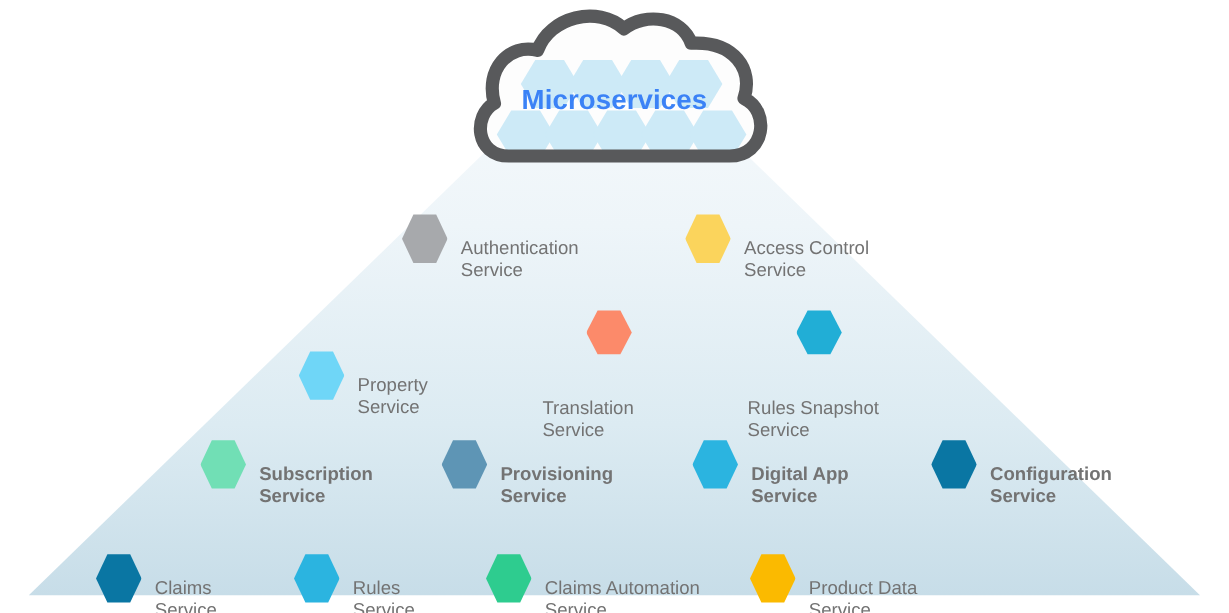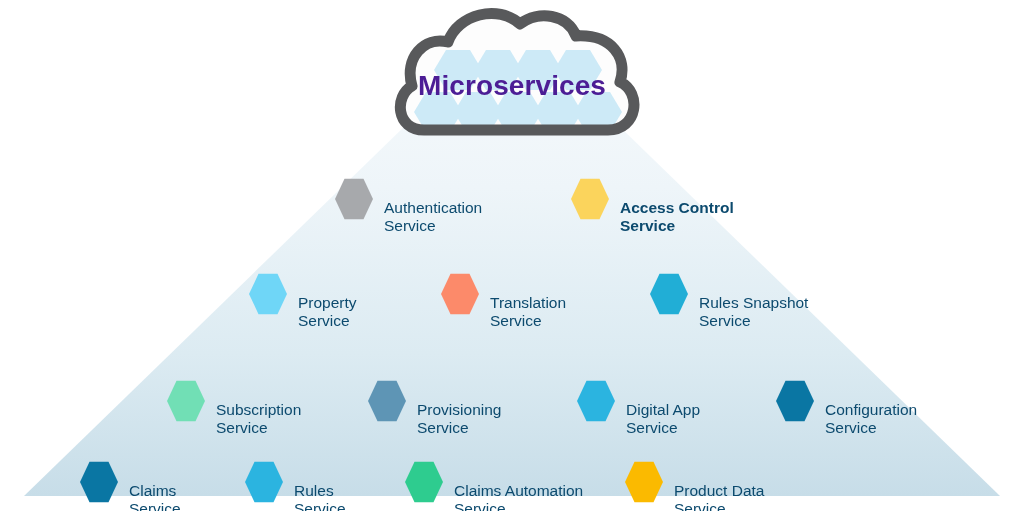--- a/index.html
+++ b/index.html
@@ -34,23 +34,23 @@
     top: 0px;
     width: 264px;
     height: 146px;
   }
   #cloud-title {
     position: absolute;
     left: 0;
     top: 70px;
     width: 264px;
     text-align: center;
-    font-size: 28px;
+    font-size: 23px;
     font-weight: bold;
-    color: #4c1d95;
+    color: #3b82f6;
     letter-spacing: 0.1px;
     z-index: 5;
   }
 
   
   .row {
     position: absolute;
     display: flex;
     align-items: center;
   }
@@ -62,33 +62,33 @@
     width: 38px;
     height: 42px;
     flex: 0 0 38px;
     -webkit-clip-path: polygon(25% 2%, 75% 2%, 100% 50%, 75% 98%, 25% 98%, 0% 50%);
     clip-path: polygon(25% 2%, 75% 2%, 100% 50%, 75% 98%, 25% 98%, 0% 50%);
   }
   .label {
     margin-left: 11px;
     font-size: 15.5px;
     line-height: 18px;
-    color: #0c4a6e;
+    color: #737373;
     white-space: pre-line;
     margin-top: 36px;
   }
 
   
   #row-1 { left: 335px; top: 163px; }
-  #row-1 .node + .node { margin-left: 62px; font-weight: bold; }
+  #row-1 .node + .node { margin-left: 62px; }
 
   #row-2 { left: 249px; top: 258px; justify-content: flex-end; }
-  #row-2 .node + .node { margin-left: 38px; }
-
-  #row-3 { left: 167px; top: 365px; }
+  #row-2 .node + .node { margin-left: 38px; flex-direction: column; }
+
+  #row-3 { left: 167px; top: 351px; font-weight: bold; }
   #row-3 .node + .node { margin-left: 30px; justify-content: center; }
 
   #row-4 { left: 80px; top: 446px; }
   #row-4 .node + .node { margin-left: 26px; }
 
   .w-auth  { width: 125px; }
   .w-acc   { width: 130px; }
   .w-prop  { width: 105px; }
   .w-trans { width: 122px; }
   .w-snap  { width: 130px; }

